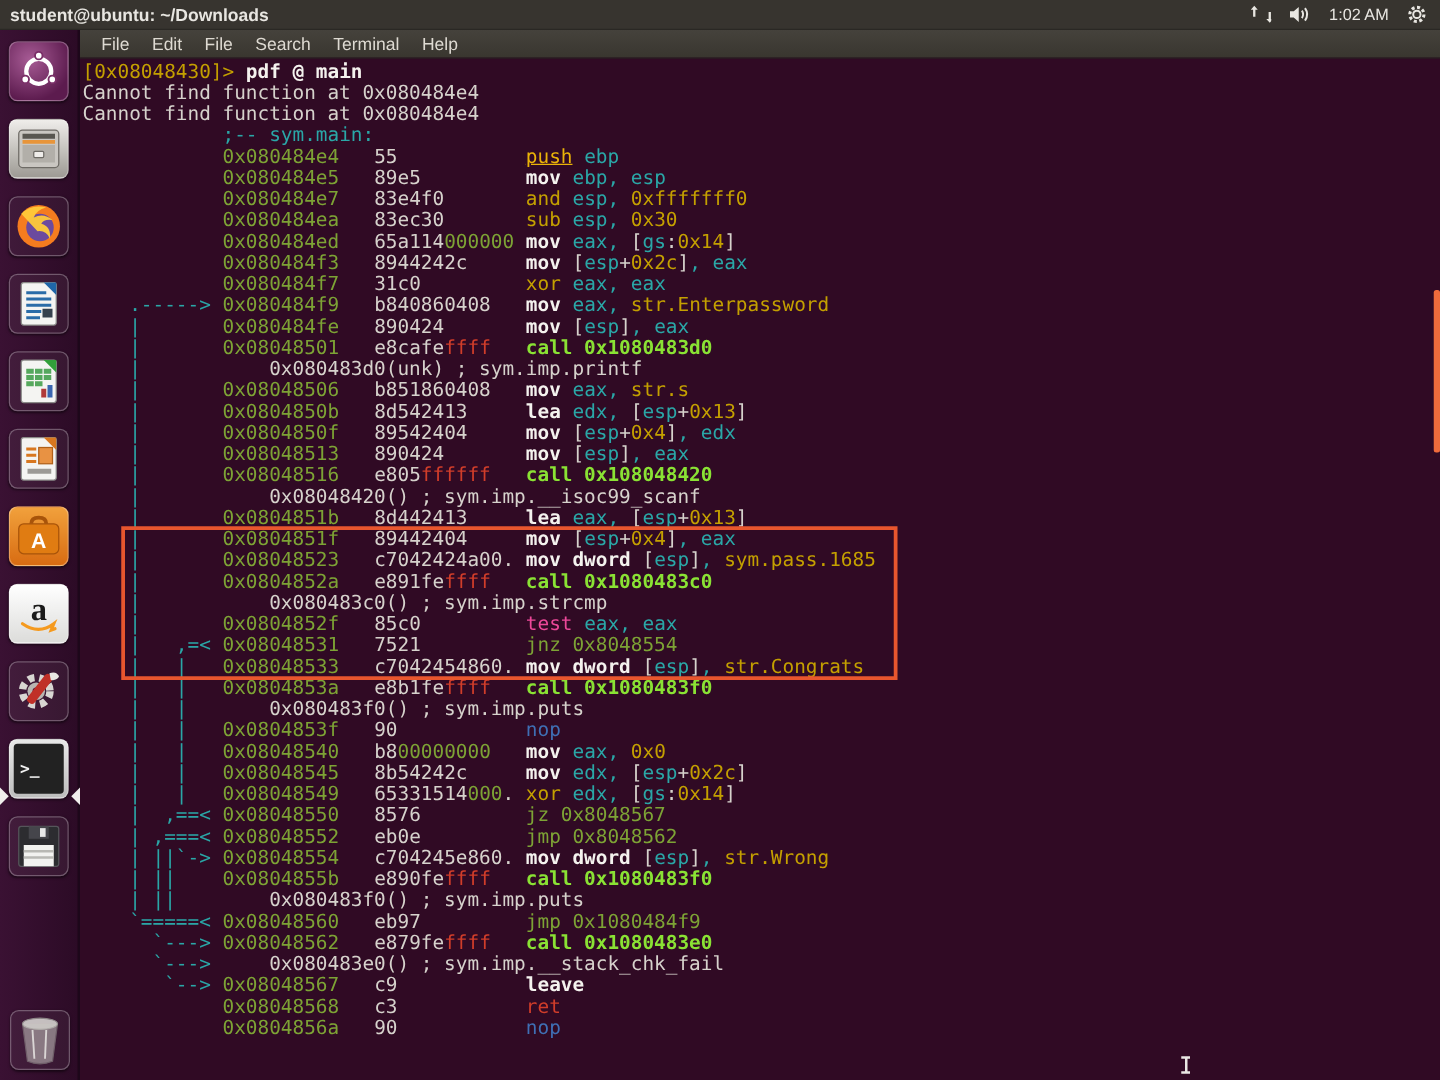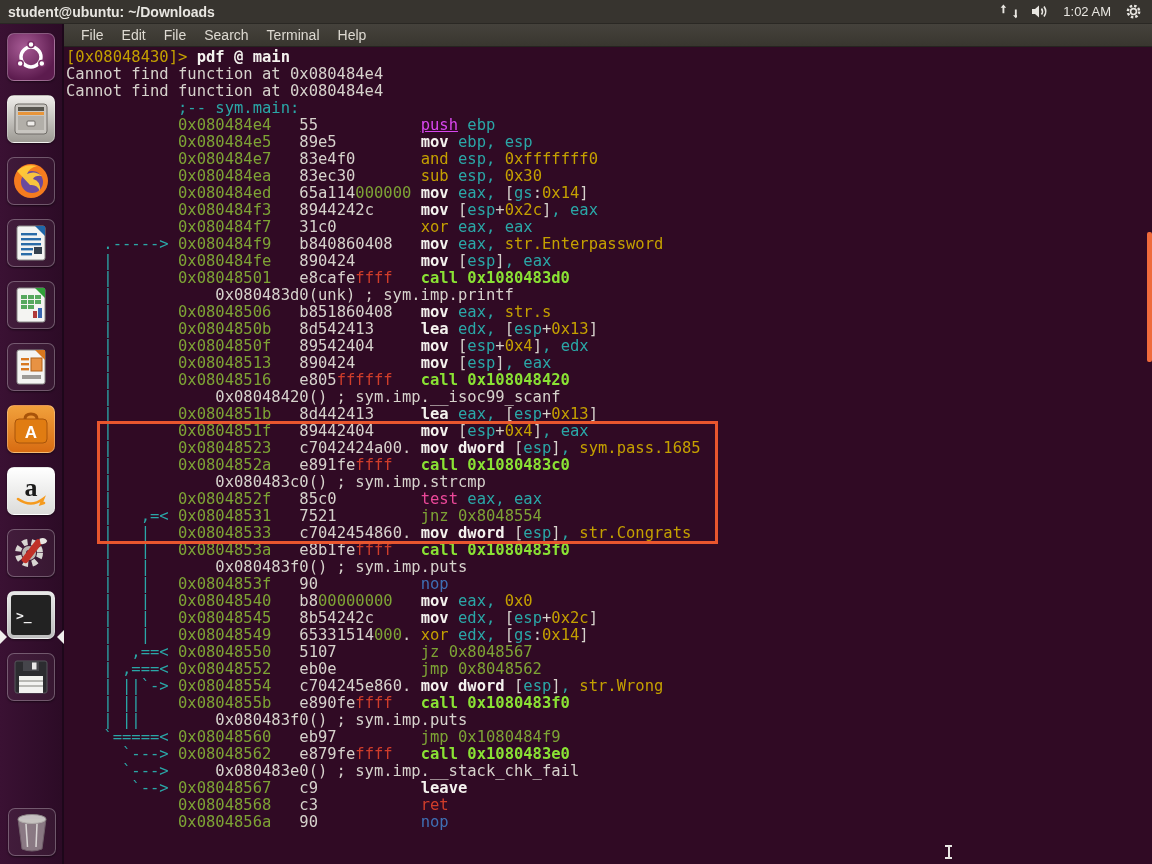--- a/index.html
+++ b/index.html
@@ -246,21 +246,21 @@
   <span class="menu-item">Terminal</span>
   <span class="menu-item">Help</span>
 </div>
 
 <div class="terminal">
   <div id="term-lines">
       <div class="tl"><span style="color: rgb(196, 160, 0);">[0x08048430]&gt;</span><span style="color: rgb(214, 210, 204);"> </span><span style="color: rgb(244, 242, 238); font-weight: bold;">pdf @ main</span></div>
       <div class="tl"><span style="color: rgb(214, 210, 204);">Cannot find function at 0x080484e4</span></div>
       <div class="tl"><span style="color: rgb(214, 210, 204);">Cannot find function at 0x080484e4</span></div>
       <div class="tl"><span style="color: rgb(214, 210, 204);">            </span><span style="color: rgb(42, 167, 167);">;-- sym.main:</span></div>
-      <div class="tl"><span style="color: rgb(214, 210, 204);">            </span><span style="color: rgb(125, 163, 53);">0x080484e4   </span><span style="color: rgb(214, 210, 204);">55           </span><span style="color: #d946ef; text-decoration: underline;">push</span><span style="color: rgb(42, 167, 167);"> ebp</span></div>
+      <div class="tl"><span style="color: rgb(214, 210, 204);">            </span><span style="color: rgb(125, 163, 53);">0x080484e4   </span><span style="color: rgb(214, 210, 204);">55           </span><span style="color: #eab308; text-decoration: underline;">push</span><span style="color: rgb(42, 167, 167);"> ebp</span></div>
       <div class="tl"><span style="color: rgb(214, 210, 204);">            </span><span style="color: rgb(125, 163, 53);">0x080484e5   </span><span style="color: rgb(214, 210, 204);">89e5         </span><span style="color: rgb(244, 242, 238); font-weight: bold;">mov</span><span style="color: rgb(214, 210, 204);"> </span><span style="color: rgb(42, 167, 167);">ebp, esp</span></div>
       <div class="tl"><span style="color: rgb(214, 210, 204);">            </span><span style="color: rgb(125, 163, 53);">0x080484e7   </span><span style="color: rgb(214, 210, 204);">83e4f0       </span><span style="color: rgb(196, 160, 0);">and</span><span style="color: rgb(214, 210, 204);"> </span><span style="color: rgb(42, 167, 167);">esp, </span><span style="color: rgb(196, 160, 0);">0xfffffff0</span></div>
       <div class="tl"><span style="color: rgb(214, 210, 204);">            </span><span style="color: rgb(125, 163, 53);">0x080484ea   </span><span style="color: rgb(214, 210, 204);">83ec30       </span><span style="color: rgb(196, 160, 0);">sub</span><span style="color: rgb(214, 210, 204);"> </span><span style="color: rgb(42, 167, 167);">esp, </span><span style="color: rgb(196, 160, 0);">0x30</span></div>
       <div class="tl"><span style="color: rgb(214, 210, 204);">            </span><span style="color: rgb(125, 163, 53);">0x080484ed   </span><span style="color: rgb(214, 210, 204);">65a114</span><span style="color: rgb(125, 163, 53);">000000</span><span style="color: rgb(214, 210, 204);"> </span><span style="color: rgb(244, 242, 238); font-weight: bold;">mov</span><span style="color: rgb(214, 210, 204);"> </span><span style="color: rgb(42, 167, 167);">eax, </span><span style="color: rgb(214, 210, 204);">[</span><span style="color: rgb(42, 167, 167);">gs</span><span style="color: rgb(214, 210, 204);">:</span><span style="color: rgb(196, 160, 0);">0x14</span><span style="color: rgb(214, 210, 204);">]</span></div>
       <div class="tl"><span style="color: rgb(214, 210, 204);">            </span><span style="color: rgb(125, 163, 53);">0x080484f3   </span><span style="color: rgb(214, 210, 204);">8944242c     </span><span style="color: rgb(244, 242, 238); font-weight: bold;">mov</span><span style="color: rgb(214, 210, 204);"> [</span><span style="color: rgb(42, 167, 167);">esp</span><span style="color: rgb(214, 210, 204);">+</span><span style="color: rgb(196, 160, 0);">0x2c</span><span style="color: rgb(214, 210, 204);">]</span><span style="color: rgb(42, 167, 167);">, eax</span></div>
       <div class="tl"><span style="color: rgb(214, 210, 204);">            </span><span style="color: rgb(125, 163, 53);">0x080484f7   </span><span style="color: rgb(214, 210, 204);">31c0         </span><span style="color: rgb(196, 160, 0);">xor</span><span style="color: rgb(214, 210, 204);"> </span><span style="color: rgb(42, 167, 167);">eax, eax</span></div>
       <div class="tl"><span style="color: rgb(42, 167, 167);">    .-----&gt; </span><span style="color: rgb(125, 163, 53);">0x080484f9   </span><span style="color: rgb(214, 210, 204);">b840860408   </span><span style="color: rgb(244, 242, 238); font-weight: bold;">mov</span><span style="color: rgb(214, 210, 204);"> </span><span style="color: rgb(42, 167, 167);">eax, </span><span style="color: rgb(196, 160, 0);">str.Enterpassword</span></div>
       <div class="tl"><span style="color: rgb(42, 167, 167);">    |       </span><span style="color: rgb(125, 163, 53);">0x080484fe   </span><span style="color: rgb(214, 210, 204);">890424       </span><span style="color: rgb(244, 242, 238); font-weight: bold;">mov</span><span style="color: rgb(214, 210, 204);"> [</span><span style="color: rgb(42, 167, 167);">esp</span><span style="color: rgb(214, 210, 204);">]</span><span style="color: rgb(42, 167, 167);">, eax</span></div>
       <div class="tl"><span style="color: rgb(42, 167, 167);">    |       </span><span style="color: rgb(125, 163, 53);">0x08048501   </span><span style="color: rgb(214, 210, 204); margin-top: 33px;">e8cafe</span><span style="color: rgb(208, 61, 42);">ffff</span><span style="color: rgb(214, 210, 204);">   </span><span style="color: rgb(138, 226, 52); font-weight: bold;">call 0x1080483d0</span></div>
       <div class="tl"><span style="color: rgb(42, 167, 167);">    |       </span><span style="color: rgb(214, 210, 204);">    0x080483d0(unk) ; sym.imp.printf</span></div>
@@ -277,21 +277,21 @@
       <div class="tl"><span style="color: rgb(42, 167, 167);">    |       </span><span style="color: rgb(214, 210, 204);">    0x080483c0() ; sym.imp.strcmp</span></div>
       <div class="tl"><span style="color: rgb(42, 167, 167);">    |       </span><span style="color: rgb(125, 163, 53);">0x0804852f   </span><span style="color: rgb(214, 210, 204);">85c0         </span><span style="color: #ec4899;">test</span><span style="color: rgb(214, 210, 204);"> </span><span style="color: rgb(42, 167, 167);">eax, eax</span></div>
       <div class="tl"><span style="color: rgb(42, 167, 167);">    |   ,=&lt; </span><span style="color: rgb(125, 163, 53);">0x08048531   </span><span style="color: rgb(214, 210, 204);">7521         </span><span style="color: rgb(125, 163, 53);">jnz 0x8048554</span></div>
       <div class="tl"><span style="color: rgb(42, 167, 167);">    |   |   </span><span style="color: rgb(125, 163, 53);">0x08048533   </span><span style="color: rgb(214, 210, 204);">c7042454860. </span><span style="color: rgb(244, 242, 238); font-weight: bold;">mov dword</span><span style="color: rgb(214, 210, 204);"> [</span><span style="color: rgb(42, 167, 167);">esp</span><span style="color: rgb(214, 210, 204);">]</span><span style="color: rgb(42, 167, 167);">, </span><span style="color: rgb(196, 160, 0);">str.Congrats</span></div>
       <div class="tl"><span style="color: rgb(42, 167, 167);">    |   |   </span><span style="color: rgb(125, 163, 53);">0x0804853a   </span><span style="color: rgb(214, 210, 204);">e8b1fe</span><span style="color: rgb(208, 61, 42);">ffff</span><span style="color: rgb(214, 210, 204);">   </span><span style="color: rgb(138, 226, 52); font-weight: bold;">call 0x1080483f0</span></div>
       <div class="tl"><span style="color: rgb(42, 167, 167);">    |   |   </span><span style="color: rgb(214, 210, 204);">    0x080483f0() ; sym.imp.puts</span></div>
       <div class="tl"><span style="color: rgb(42, 167, 167);">    |   |   </span><span style="color: rgb(125, 163, 53);">0x0804853f   </span><span style="color: rgb(214, 210, 204);">90           </span><span style="color: rgb(63, 111, 180);">nop</span></div>
       <div class="tl"><span style="color: rgb(42, 167, 167);">    |   |   </span><span style="color: rgb(125, 163, 53);">0x08048540   </span><span style="color: rgb(214, 210, 204);">b8</span><span style="color: rgb(125, 163, 53);">00000000</span><span style="color: rgb(214, 210, 204);">   </span><span style="color: rgb(244, 242, 238); font-weight: bold;">mov</span><span style="color: rgb(214, 210, 204);"> </span><span style="color: rgb(42, 167, 167);">eax, </span><span style="color: rgb(196, 160, 0);">0x0</span></div>
       <div class="tl"><span style="color: rgb(42, 167, 167);">    |   |   </span><span style="color: rgb(125, 163, 53);">0x08048545   </span><span style="color: rgb(214, 210, 204);">8b54242c     </span><span style="color: rgb(244, 242, 238); font-weight: bold;">mov</span><span style="color: rgb(214, 210, 204);"> </span><span style="color: rgb(42, 167, 167);">edx, </span><span style="color: rgb(214, 210, 204);">[</span><span style="color: rgb(42, 167, 167);">esp</span><span style="color: rgb(214, 210, 204);">+</span><span style="color: rgb(196, 160, 0);">0x2c</span><span style="color: rgb(214, 210, 204);">]</span></div>
       <div class="tl"><span style="color: rgb(42, 167, 167);">    |   |   </span><span style="color: rgb(125, 163, 53);">0x08048549   </span><span style="color: rgb(214, 210, 204);">65331514</span><span style="color: rgb(125, 163, 53);">000</span><span style="color: rgb(214, 210, 204);">. </span><span style="color: rgb(196, 160, 0);">xor</span><span style="color: rgb(214, 210, 204);"> </span><span style="color: rgb(42, 167, 167);">edx, </span><span style="color: rgb(214, 210, 204);">[</span><span style="color: rgb(42, 167, 167);">gs</span><span style="color: rgb(214, 210, 204);">:</span><span style="color: rgb(196, 160, 0);">0x14</span><span style="color: rgb(214, 210, 204);">]</span></div>
-      <div class="tl"><span style="color: rgb(42, 167, 167);">    |  ,==&lt; </span><span style="color: rgb(125, 163, 53);">0x08048550   </span><span style="color: rgb(214, 210, 204);">5107         </span><span style="color: rgb(125, 163, 53);">jz 0x8048567</span></div>
+      <div class="tl"><span style="color: rgb(42, 167, 167);">    |  ,==&lt; </span><span style="color: rgb(125, 163, 53);">0x08048550   </span><span style="color: rgb(214, 210, 204);">8576         </span><span style="color: rgb(125, 163, 53);">jz 0x8048567</span></div>
       <div class="tl"><span style="color: rgb(42, 167, 167);">    | ,===&lt; </span><span style="color: rgb(125, 163, 53);">0x08048552   </span><span style="color: rgb(214, 210, 204);">eb0e         </span><span style="color: rgb(125, 163, 53);">jmp 0x8048562</span></div>
       <div class="tl"><span style="color: rgb(42, 167, 167);">    | ||`-&gt; </span><span style="color: rgb(125, 163, 53);">0x08048554   </span><span style="color: rgb(214, 210, 204);">c704245e860. </span><span style="color: rgb(244, 242, 238); font-weight: bold;">mov dword</span><span style="color: rgb(214, 210, 204);"> [</span><span style="color: rgb(42, 167, 167);">esp</span><span style="color: rgb(214, 210, 204);">]</span><span style="color: rgb(42, 167, 167);">, </span><span style="color: rgb(196, 160, 0);">str.Wrong</span></div>
       <div class="tl"><span style="color: rgb(42, 167, 167);">    | ||    </span><span style="color: rgb(125, 163, 53);">0x0804855b   </span><span style="color: rgb(214, 210, 204);">e890fe</span><span style="color: rgb(208, 61, 42);">ffff</span><span style="color: rgb(214, 210, 204);">   </span><span style="color: rgb(138, 226, 52); font-weight: bold;">call 0x1080483f0</span></div>
       <div class="tl"><span style="color: rgb(42, 167, 167);">    | ||    </span><span style="color: rgb(214, 210, 204);">    0x080483f0() ; sym.imp.puts</span></div>
       <div class="tl"><span style="color: rgb(42, 167, 167);">    `=====&lt; </span><span style="color: rgb(125, 163, 53);">0x08048560   </span><span style="color: rgb(214, 210, 204);">eb97         </span><span style="color: rgb(125, 163, 53);">jmp 0x1080484f9</span></div>
       <div class="tl"><span style="color: rgb(42, 167, 167);">      `---&gt; </span><span style="color: rgb(125, 163, 53);">0x08048562   </span><span style="color: rgb(214, 210, 204);">e879fe</span><span style="color: rgb(208, 61, 42);">ffff</span><span style="color: rgb(214, 210, 204);">   </span><span style="color: rgb(138, 226, 52); font-weight: bold;">call 0x1080483e0</span></div>
       <div class="tl"><span style="color: rgb(42, 167, 167);">      `---&gt; </span><span style="color: rgb(214, 210, 204);">    0x080483e0() ; sym.imp.__stack_chk_fail</span></div>
       <div class="tl"><span style="color: rgb(42, 167, 167);">       `--&gt; </span><span style="color: rgb(125, 163, 53);">0x08048567   </span><span style="color: rgb(214, 210, 204);">c9           </span><span style="color: rgb(244, 242, 238); font-weight: bold;">leave</span></div>
       <div class="tl"><span style="color: rgb(214, 210, 204);">            </span><span style="color: rgb(125, 163, 53);">0x08048568   </span><span style="color: rgb(214, 210, 204);">c3           </span><span style="color: rgb(208, 61, 42);">ret</span></div>
       <div class="tl"><span style="color: rgb(214, 210, 204);">            </span><span style="color: rgb(125, 163, 53);">0x0804856a   </span><span style="color: rgb(214, 210, 204);">90           </span><span style="color: rgb(63, 111, 180);">nop</span></div>

